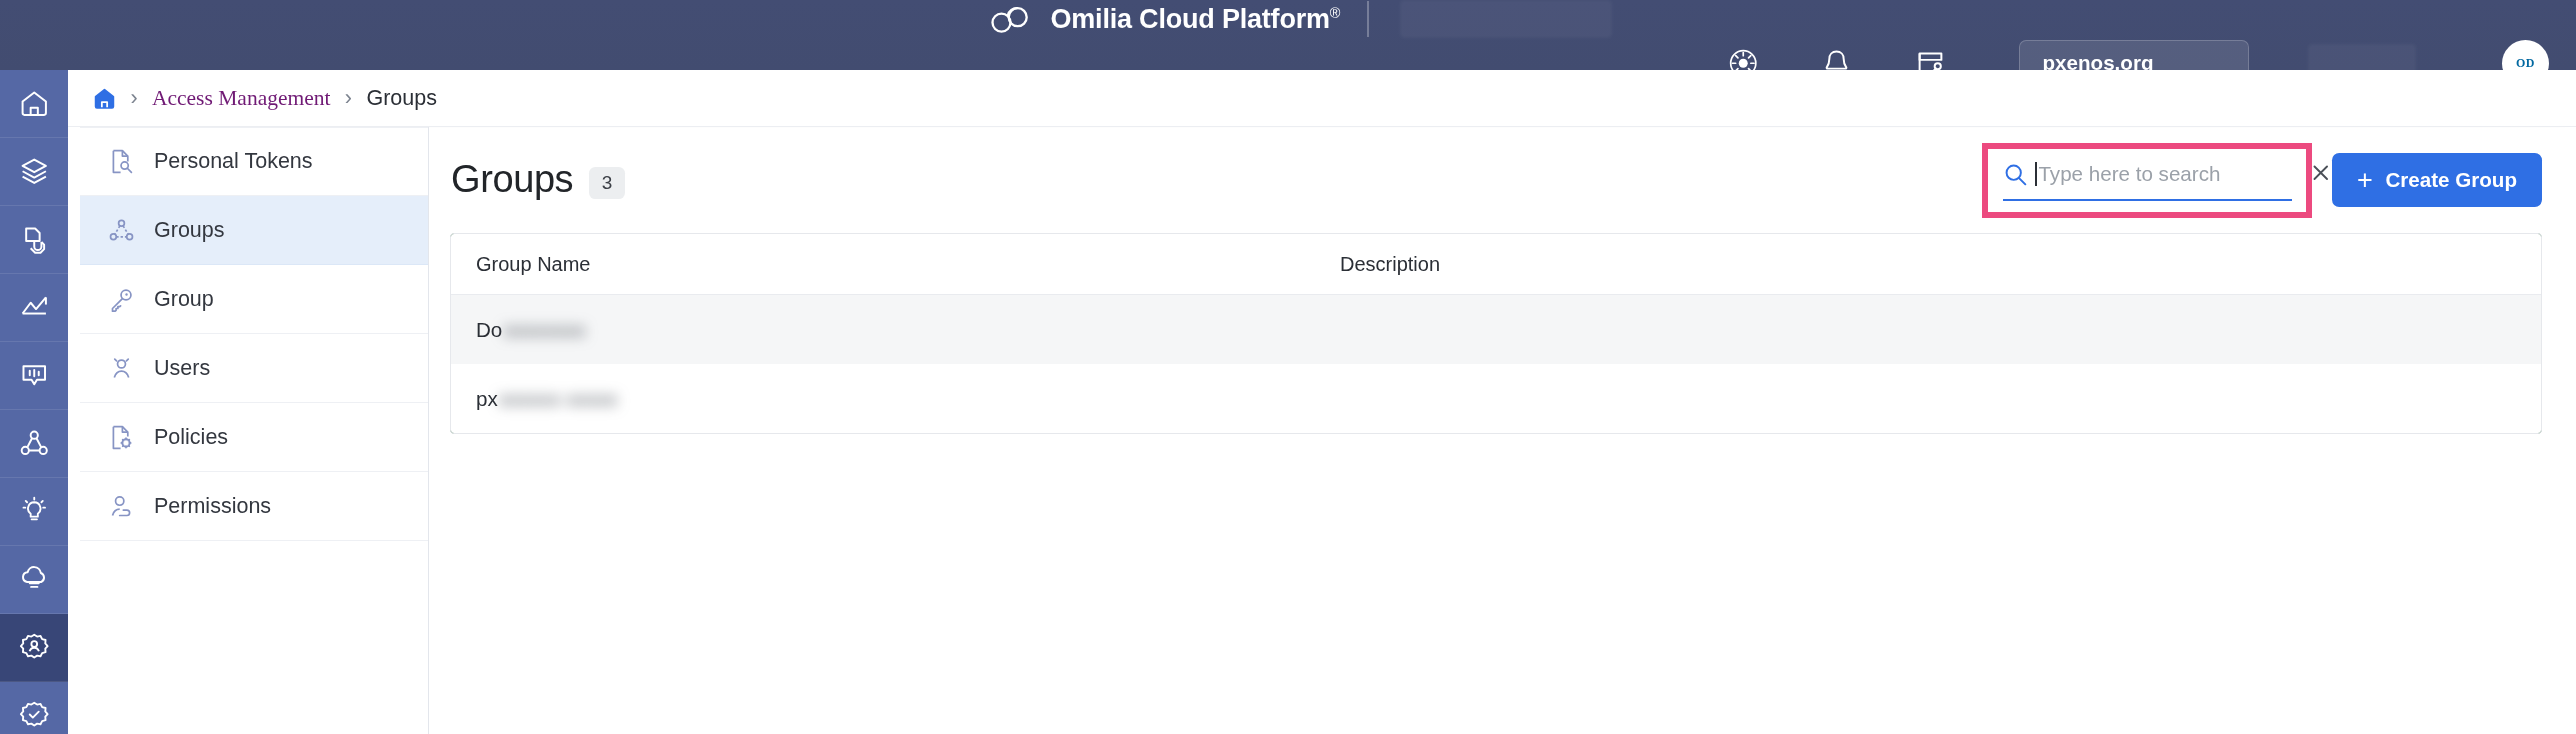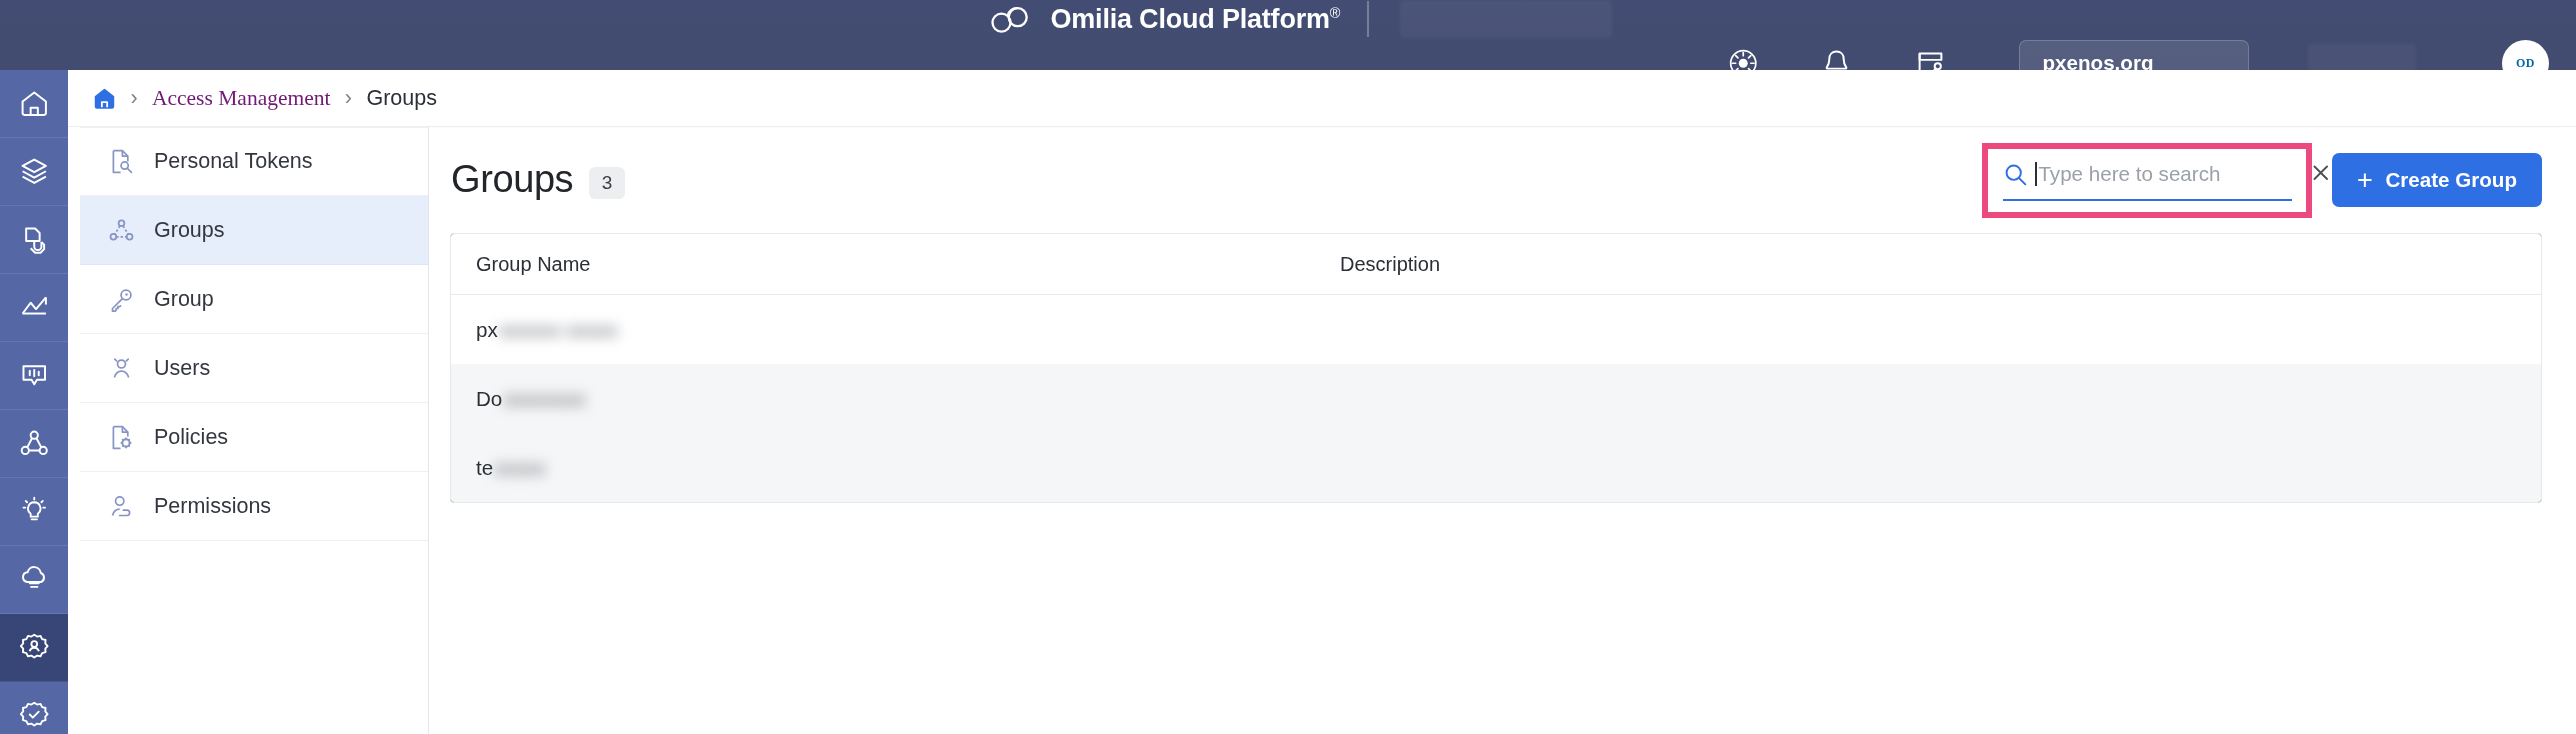--- a/index.html
+++ b/index.html
@@ -606,43 +606,35 @@
     </div>
   </div>
 
   <div id="groups-table-card">
 
     <div id="table-header-row">
       <div class="th col-name">Group Name</div>
       <div class="th col-desc">Description</div>
     </div>
 
+    <div class="table-row striped">
+      <div class="cell col-name">
+        <span class="redacted-name">
+          <span>Do</span><span class="blur-part">xxxxxxxx</span>
+        </span>
+      </div>
+      <div class="cell col-desc"></div>
+    </div>
+
     <div class="table-row">
       <div class="cell col-name">
         <span class="redacted-name">
           <span>px</span><span class="blur-part">xxxxxx xxxxx</span>
         </span>
       </div>
       <div class="cell col-desc"></div>
     </div>
 
-    <div class="table-row striped">
-      <div class="cell col-name">
-        <span class="redacted-name">
-          <span>Do</span><span class="blur-part">xxxxxxxx</span>
-        </span>
-      </div>
-      <div class="cell col-desc"></div>
-    </div>
-
-    <div class="table-row striped">
-      <div class="cell col-name">
-        <span class="redacted-name">
-          <span>te</span><span class="blur-part">xxxxx</span>
-        </span>
-      </div>
-      <div class="cell col-desc"></div>
-    </div>
 
   </div>
 
 </div>
 
 
 </body></html>

